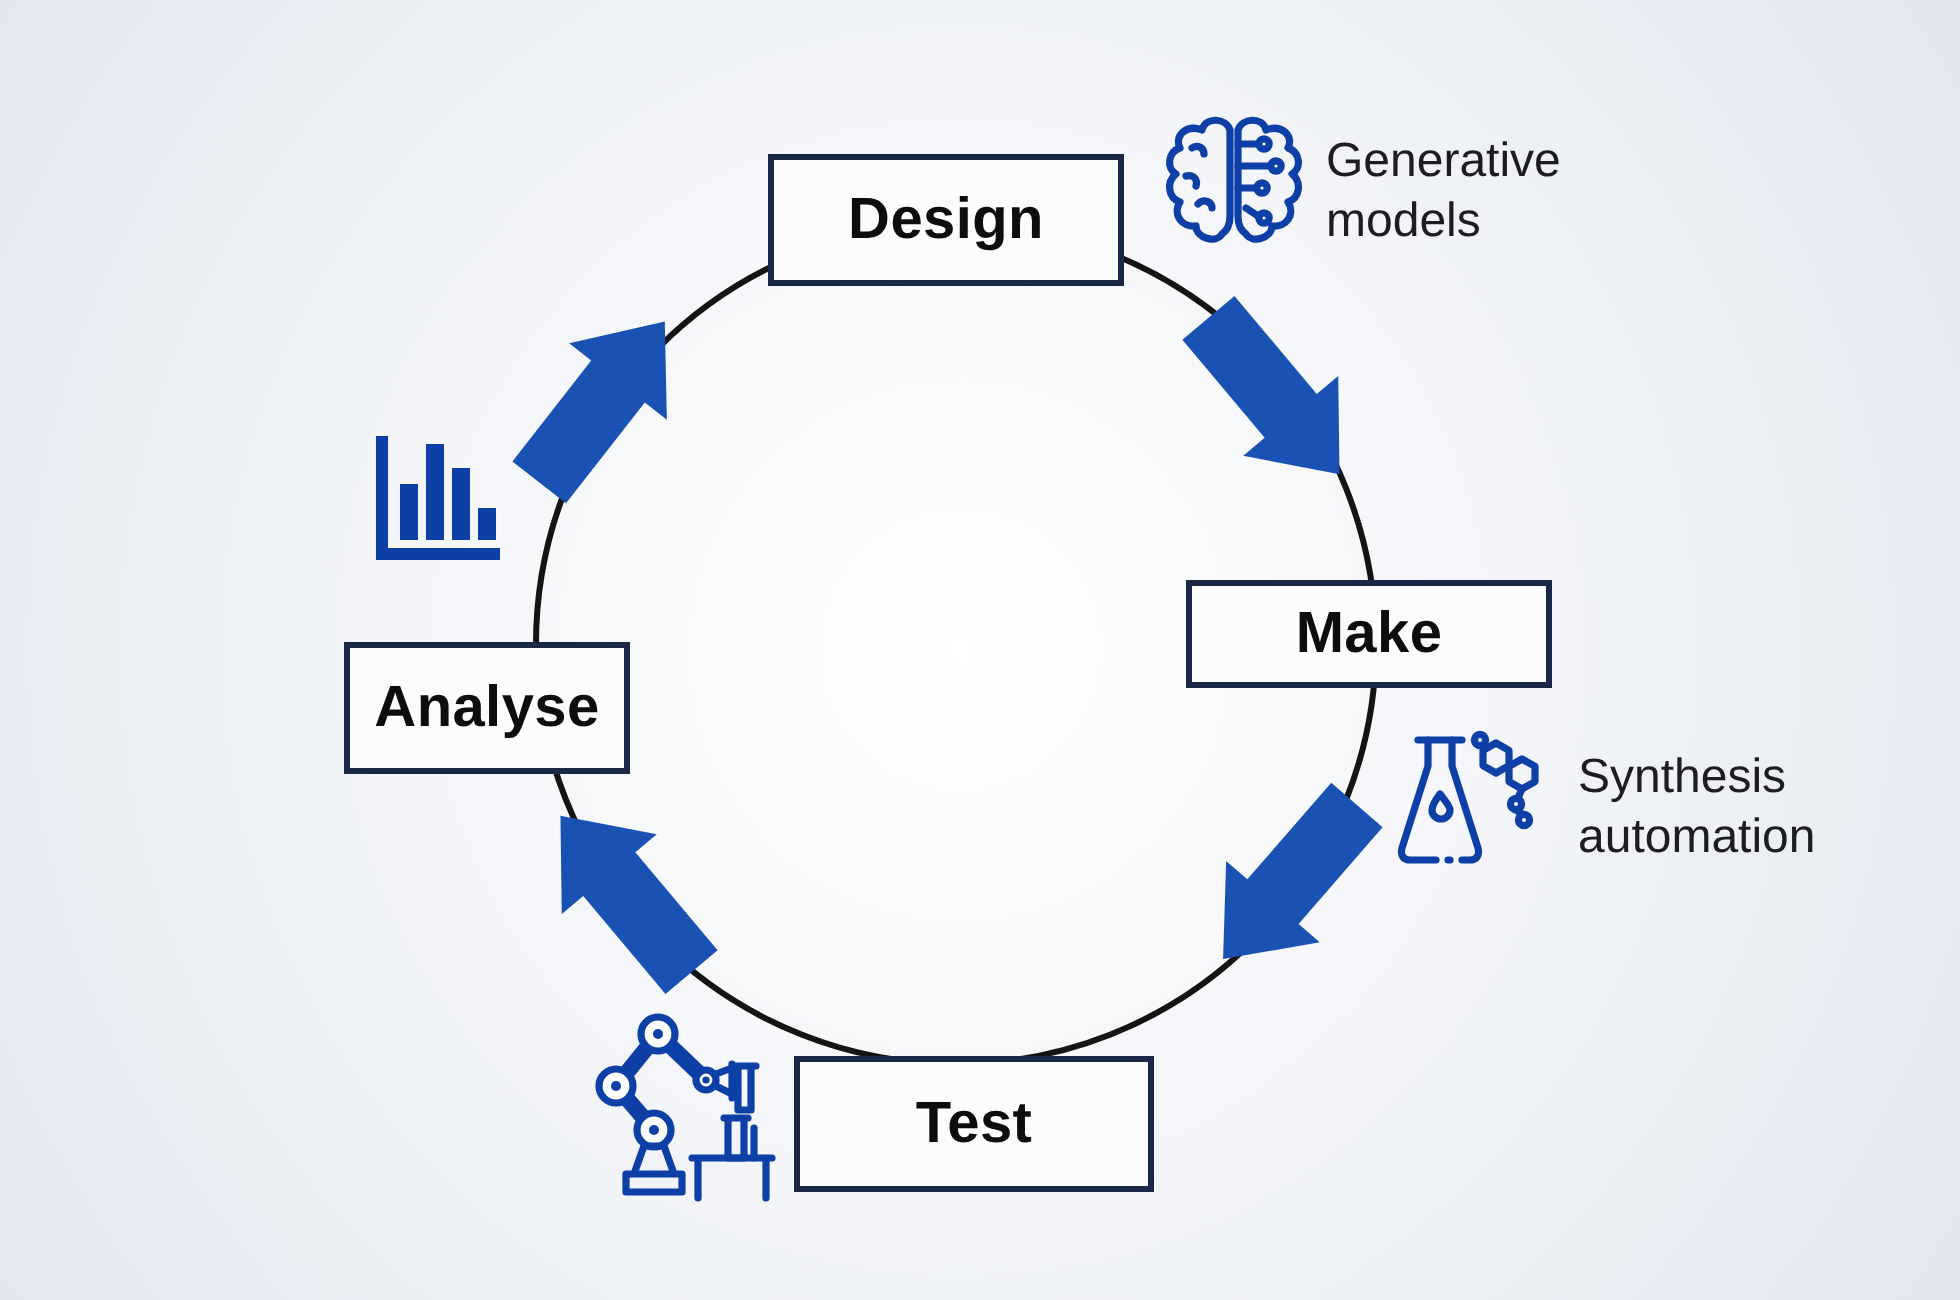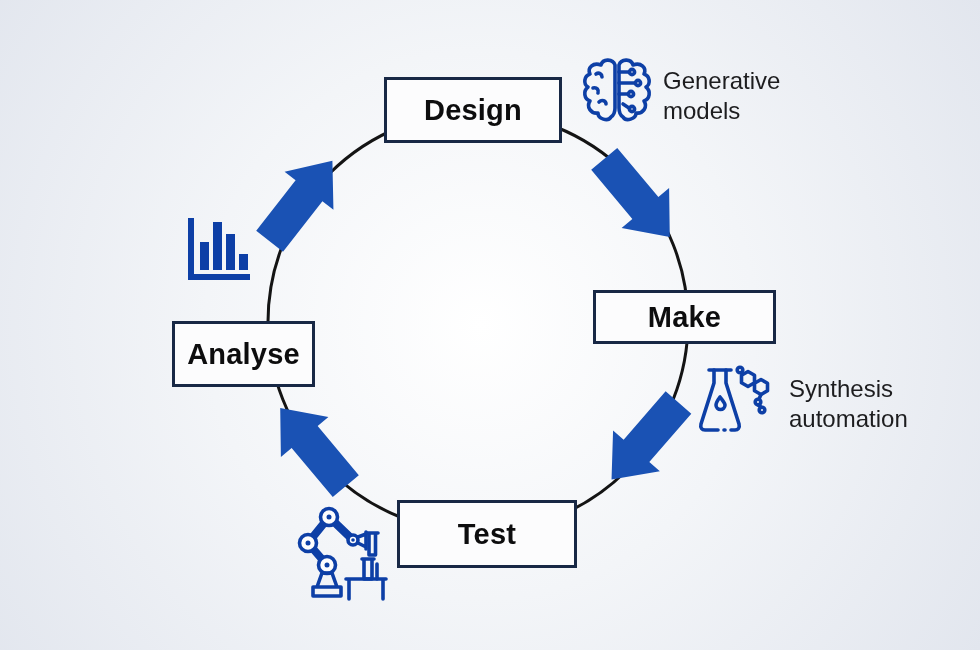--- a/index.html
+++ b/index.html
@@ -15,21 +15,21 @@
     background:#fcfcfd;
     border:3px solid var(--box_border,#182845);
     display:flex;align-items:center;justify-content:center;
     box-sizing:border-box;
   }
   .stage-box span{
     font-size:29px;font-weight:bold;color:#0d0d0e;letter-spacing:0.2px;
   }
   .box-design{left:384px;top:77px;width:178px;height:66px;}
   .box-make{left:593px;top:290px;width:183px;height:54px;}
-  .box-test{left:397px;top:500px;width:180px;height:68px;}
+  .box-test{left:397px;top:528px;width:180px;height:68px;}
   .box-analyse{left:172px;top:297px;width:143px;height:66px;margin-top:24px;}
   .annotation{
     position:absolute;font-size:24px;line-height:30px;color:#1d1d1f;
   }
   .ann-generative{left:663px;top:66px;width:130px;}
   .ann-synthesis{left:789px;top:374px;width:145px;}
   .ann-automated{left:164px;top:524px;width:150px;}
   .ann-virtual{left:64px;top:222px;width:120px;}
   .icon{position:absolute;}
   .icon-brain{left:582px;top:56px;}

